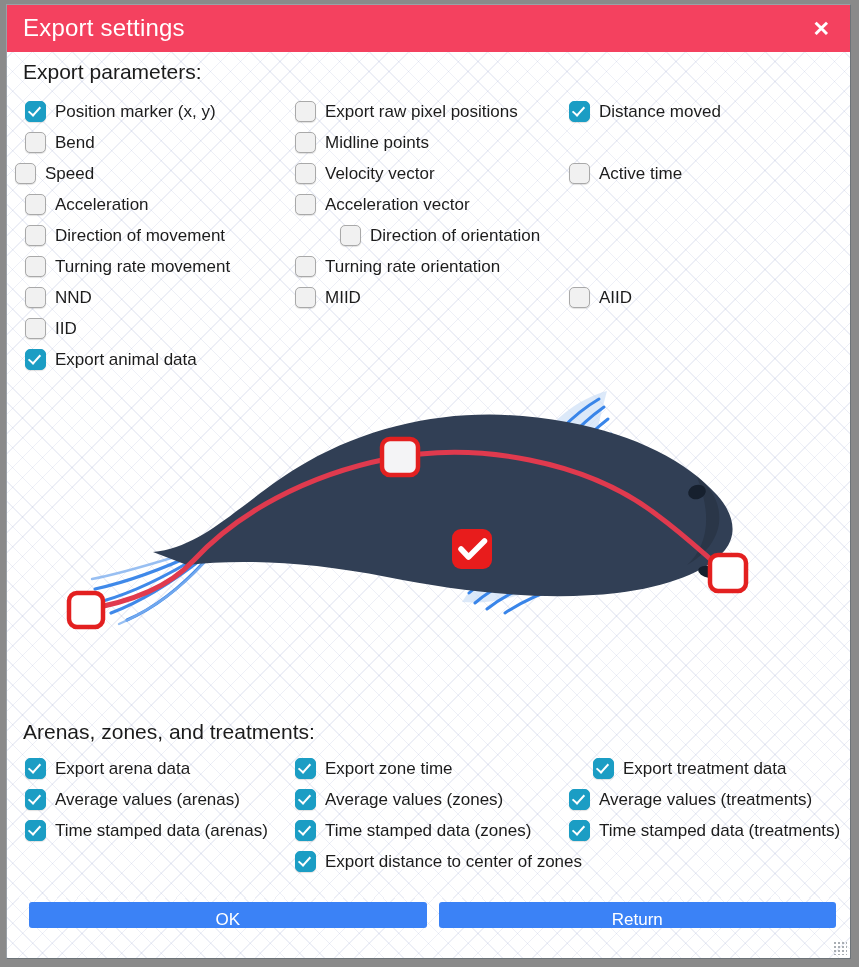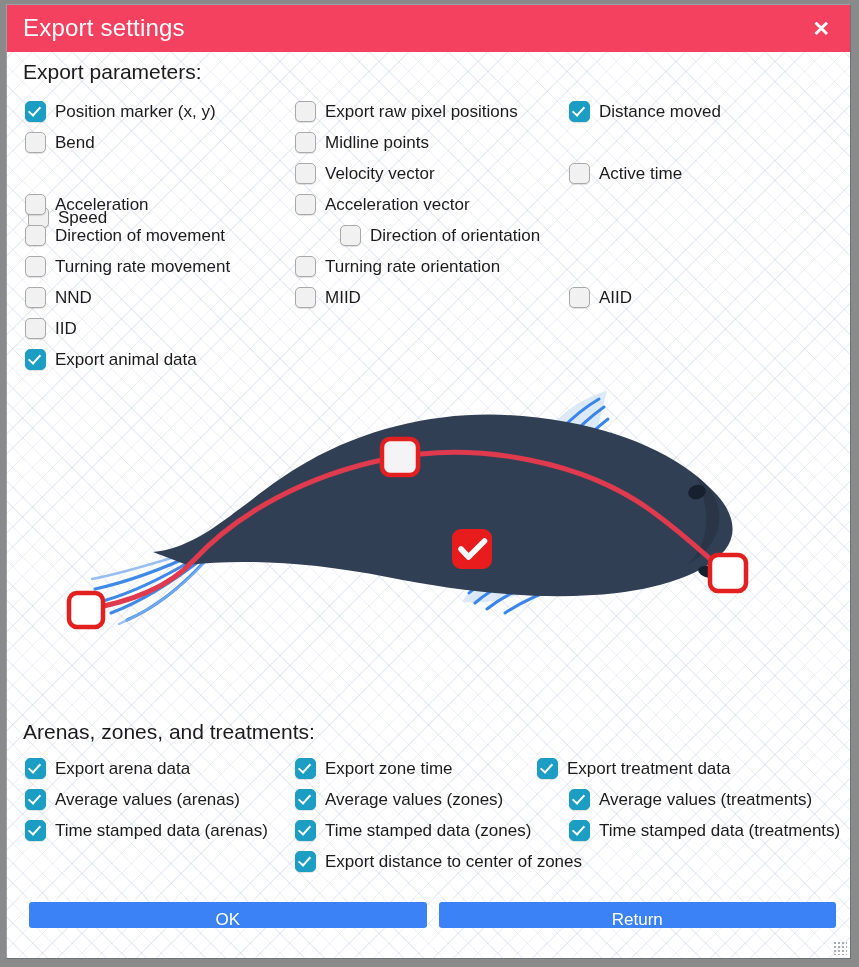--- a/index.html
+++ b/index.html
@@ -191,21 +191,21 @@
     <div class="section-title" id="params-title">Export parameters:</div>
 
     <div class="cb-row" style="left:18px; top:49px;">
       <span class="cb on"></span>
       <span class="cb-label">Position marker (x, y)</span>
     </div>
     <div class="cb-row" style="left:18px; top:80px;">
       <span class="cb off"></span>
       <span class="cb-label">Bend</span>
     </div>
-    <div class="cb-row" style="left:21px; top:111px;margin-top:44px;">
+    <div class="cb-row" style="left:8px; top:111px;">
       <span class="cb off"></span>
       <span class="cb-label">Speed</span>
     </div>
     <div class="cb-row" style="left:18px; top:142px;">
       <span class="cb off"></span>
       <span class="cb-label">Acceleration</span>
     </div>
     <div class="cb-row" style="left:18px; top:173px;">
       <span class="cb off"></span>
       <span class="cb-label">Direction of movement</span>
@@ -370,21 +370,21 @@
       </div>
       <div class="cb-row" style="left:288px; top:69px;">
         <span class="cb on"></span>
         <span class="cb-label">Average values (zones)</span>
       </div>
       <div class="cb-row" style="left:288px; top:131px;">
         <span class="cb on"></span>
         <span class="cb-label">Export distance to center of zones</span>
       </div>
 
-      <div class="cb-row" style="left:530px; top:38px;">
+      <div class="cb-row" style="left:586px; top:38px;">
         <span class="cb on"></span>
         <span class="cb-label">Export treatment data</span>
       </div>
       <div class="cb-row" style="left:562px; top:69px;">
         <span class="cb on"></span>
         <span class="cb-label">Average values (treatments)</span>
       </div>
       <div class="cb-row" style="left:562px; top:100px;">
         <span class="cb on"></span>
         <span class="cb-label">Time stamped data (treatments)</span>

